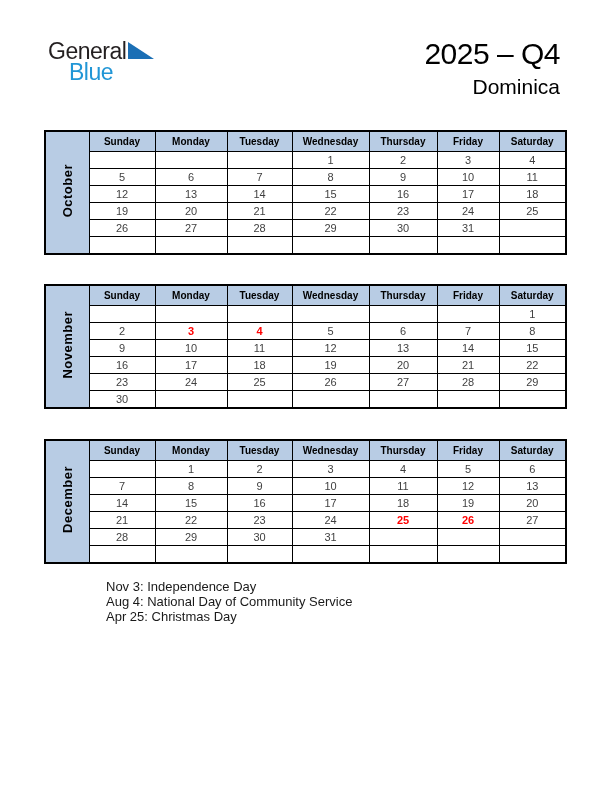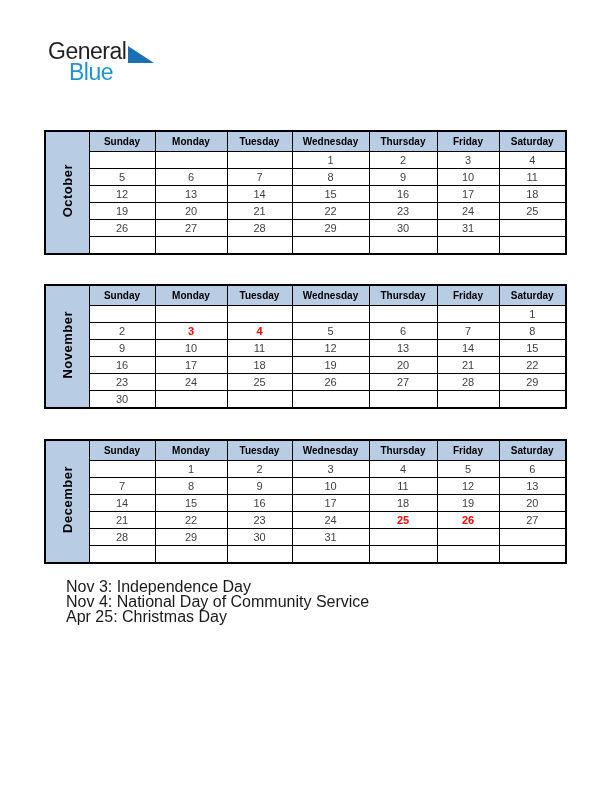--- a/index.html
+++ b/index.html
@@ -2,21 +2,21 @@
 <html style="--header-bg: #b8cce4; --red: #ff0000; --logo-blue: #2196d6;"><head>
 <meta charset="utf-8">
 <style>
   html,body { margin:0; padding:0; }
   body {
     width:612px; height:792px; background:#ffffff; position:relative;
     font-family:"Liberation Sans", sans-serif; overflow:hidden;
   }
   
   .logo { position:absolute; left:48px; top:40px; width:120px; height:45px; }
-  .logo-line1 { display:flex; align-items:flex-end; }
+  .logo-line1 { display:flex; align-items:flex-start; }
   .logo-word1 { font-size:23px; line-height:1.0; color:#231f20; letter-spacing:-0.5px; }
   .logo-triangle { width:26px; height:17px; margin-left:2px; margin-top:2px; }
   .logo-word2 { font-size:23px; line-height:1.0; color:var(--logo-blue,#2196d6); margin-left:21px; margin-top:-2px; letter-spacing:-0.5px; }
   
   .titles { position:absolute; top:38px; right:52px; text-align:right; color:#000; }
   .page-title { font-size:30px; line-height:1.05; letter-spacing:-0.5px; }
   .page-subtitle { font-size:21px; line-height:1.1; margin-top:5px; }
   
   table.cal {
     position:absolute; left:44px; width:521px;
@@ -33,38 +33,40 @@
     display:inline-block; writing-mode:vertical-rl; transform:rotate(180deg);
     font-weight:bold; font-size:13px; color:#000; letter-spacing:0.5px;
   }
   td.date-cell {
     font-size:11px; text-align:center; vertical-align:middle;
     height:16px; color:#3f3f3f; background:#fff;
   }
   td.date-cell.red { color:var(--red,#ff0000); font-weight:bold; }
   
   .holidays { position:absolute; left:66px; top:579px; }
-  .holiday-item { font-size:16px; line-height:15px; color:#1a1a1a; }
+  .holiday-item { font-size:13px; line-height:15px; color:#1a1a1a;margin-left:40px; }
 </style>
 </head>
 <body>
 
 <div class="page">
 
   <div class="logo">
     <div class="logo-line1">
       <span class="logo-word1">General</span>
       <svg class="logo-triangle" viewBox="0 0 26 17">
         <polygon id="logo-tri-poly" points="0,0 26,17 0,17" fill="#1b6fb5"></polygon>
       </svg>
     </div>
     <div class="logo-word2">Blue</div>
   </div>
 
   <div class="titles">
+    <div class="page-title">2025 – Q4</div>
+    <div class="page-subtitle">Dominica</div>
   </div>
 
   <div id="calendars">
       <table class="cal" style="top: 130px;">
         <colgroup>
           <col style="width: 44px;">
           <col style="width: 66px;">
           <col style="width: 72px;">
           <col style="width: 65px;">
           <col style="width: 77px;">
@@ -292,17 +294,17 @@
             <td class="date-cell"></td>
             <td class="date-cell"></td>
             <td class="date-cell"></td>
           </tr>
         </tbody>
       </table>
     </div>
 
   <div class="holidays" id="holidays">
       <div class="holiday-item">Nov 3: Independence Day</div>
-      <div class="holiday-item">Nov 4: National Day of Community Service</div>
+      <div class="holiday-item">Aug 4: National Day of Community Service</div>
       <div class="holiday-item">Apr 25: Christmas Day</div>
     </div>
 
 </div>
 
 </body></html>

